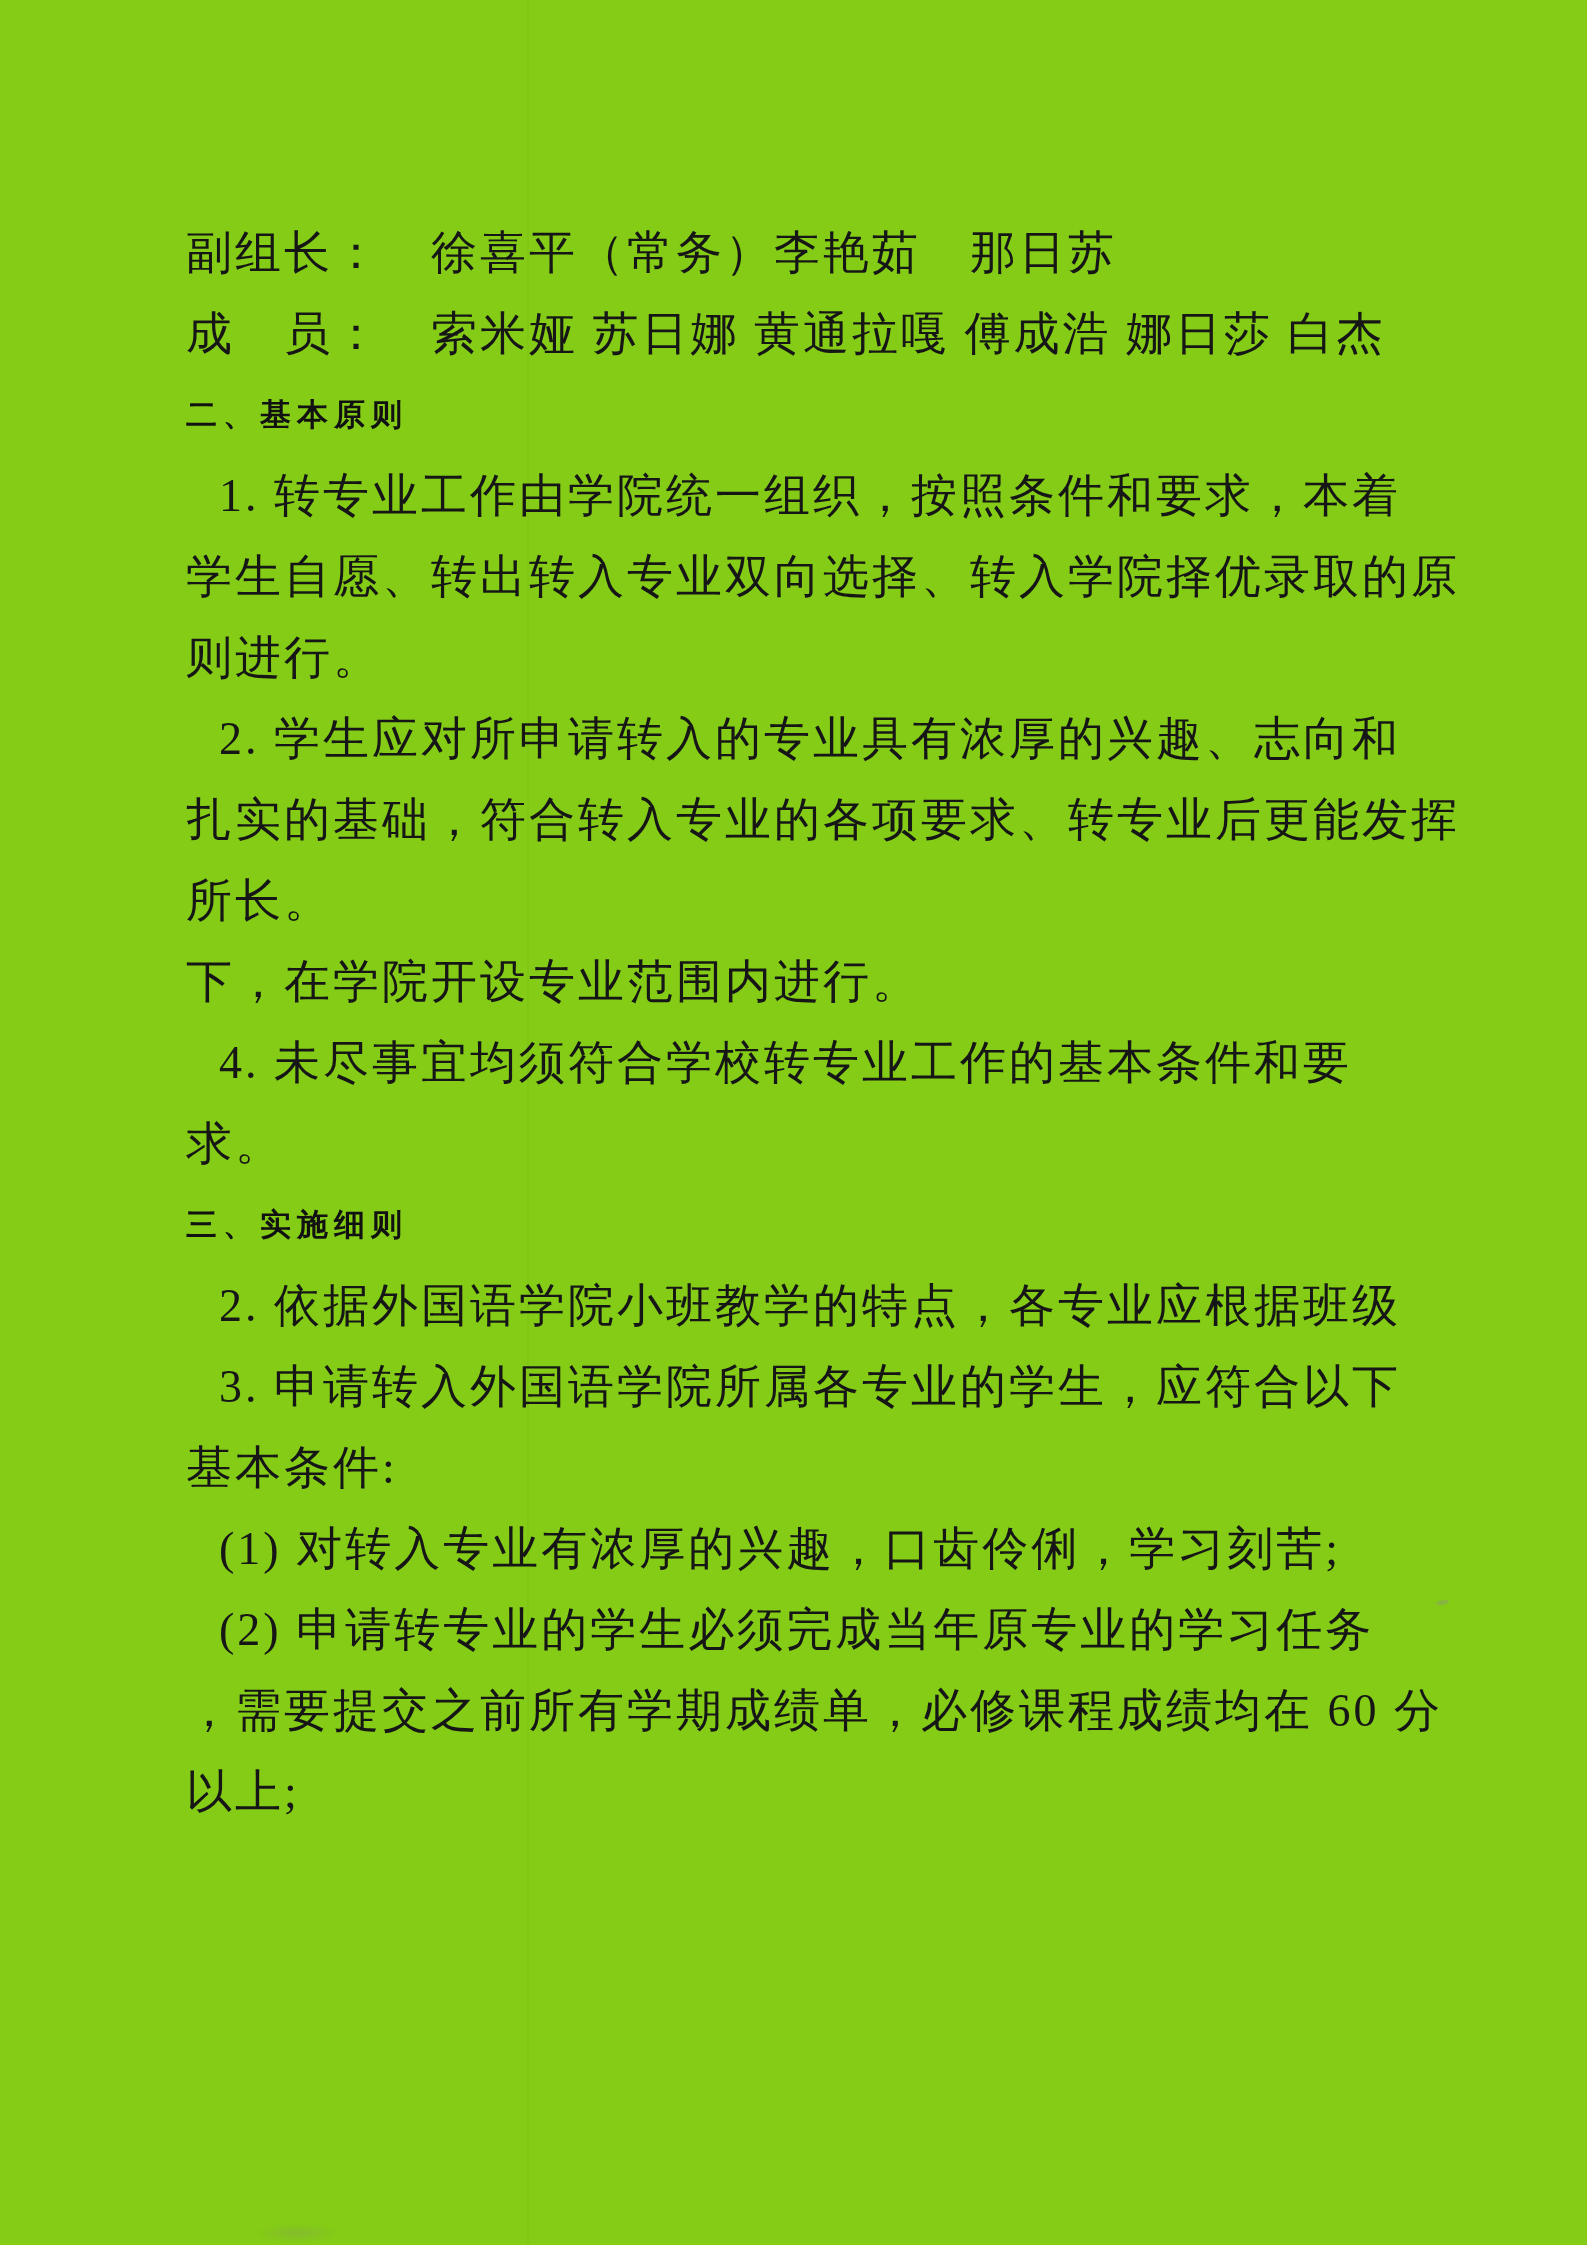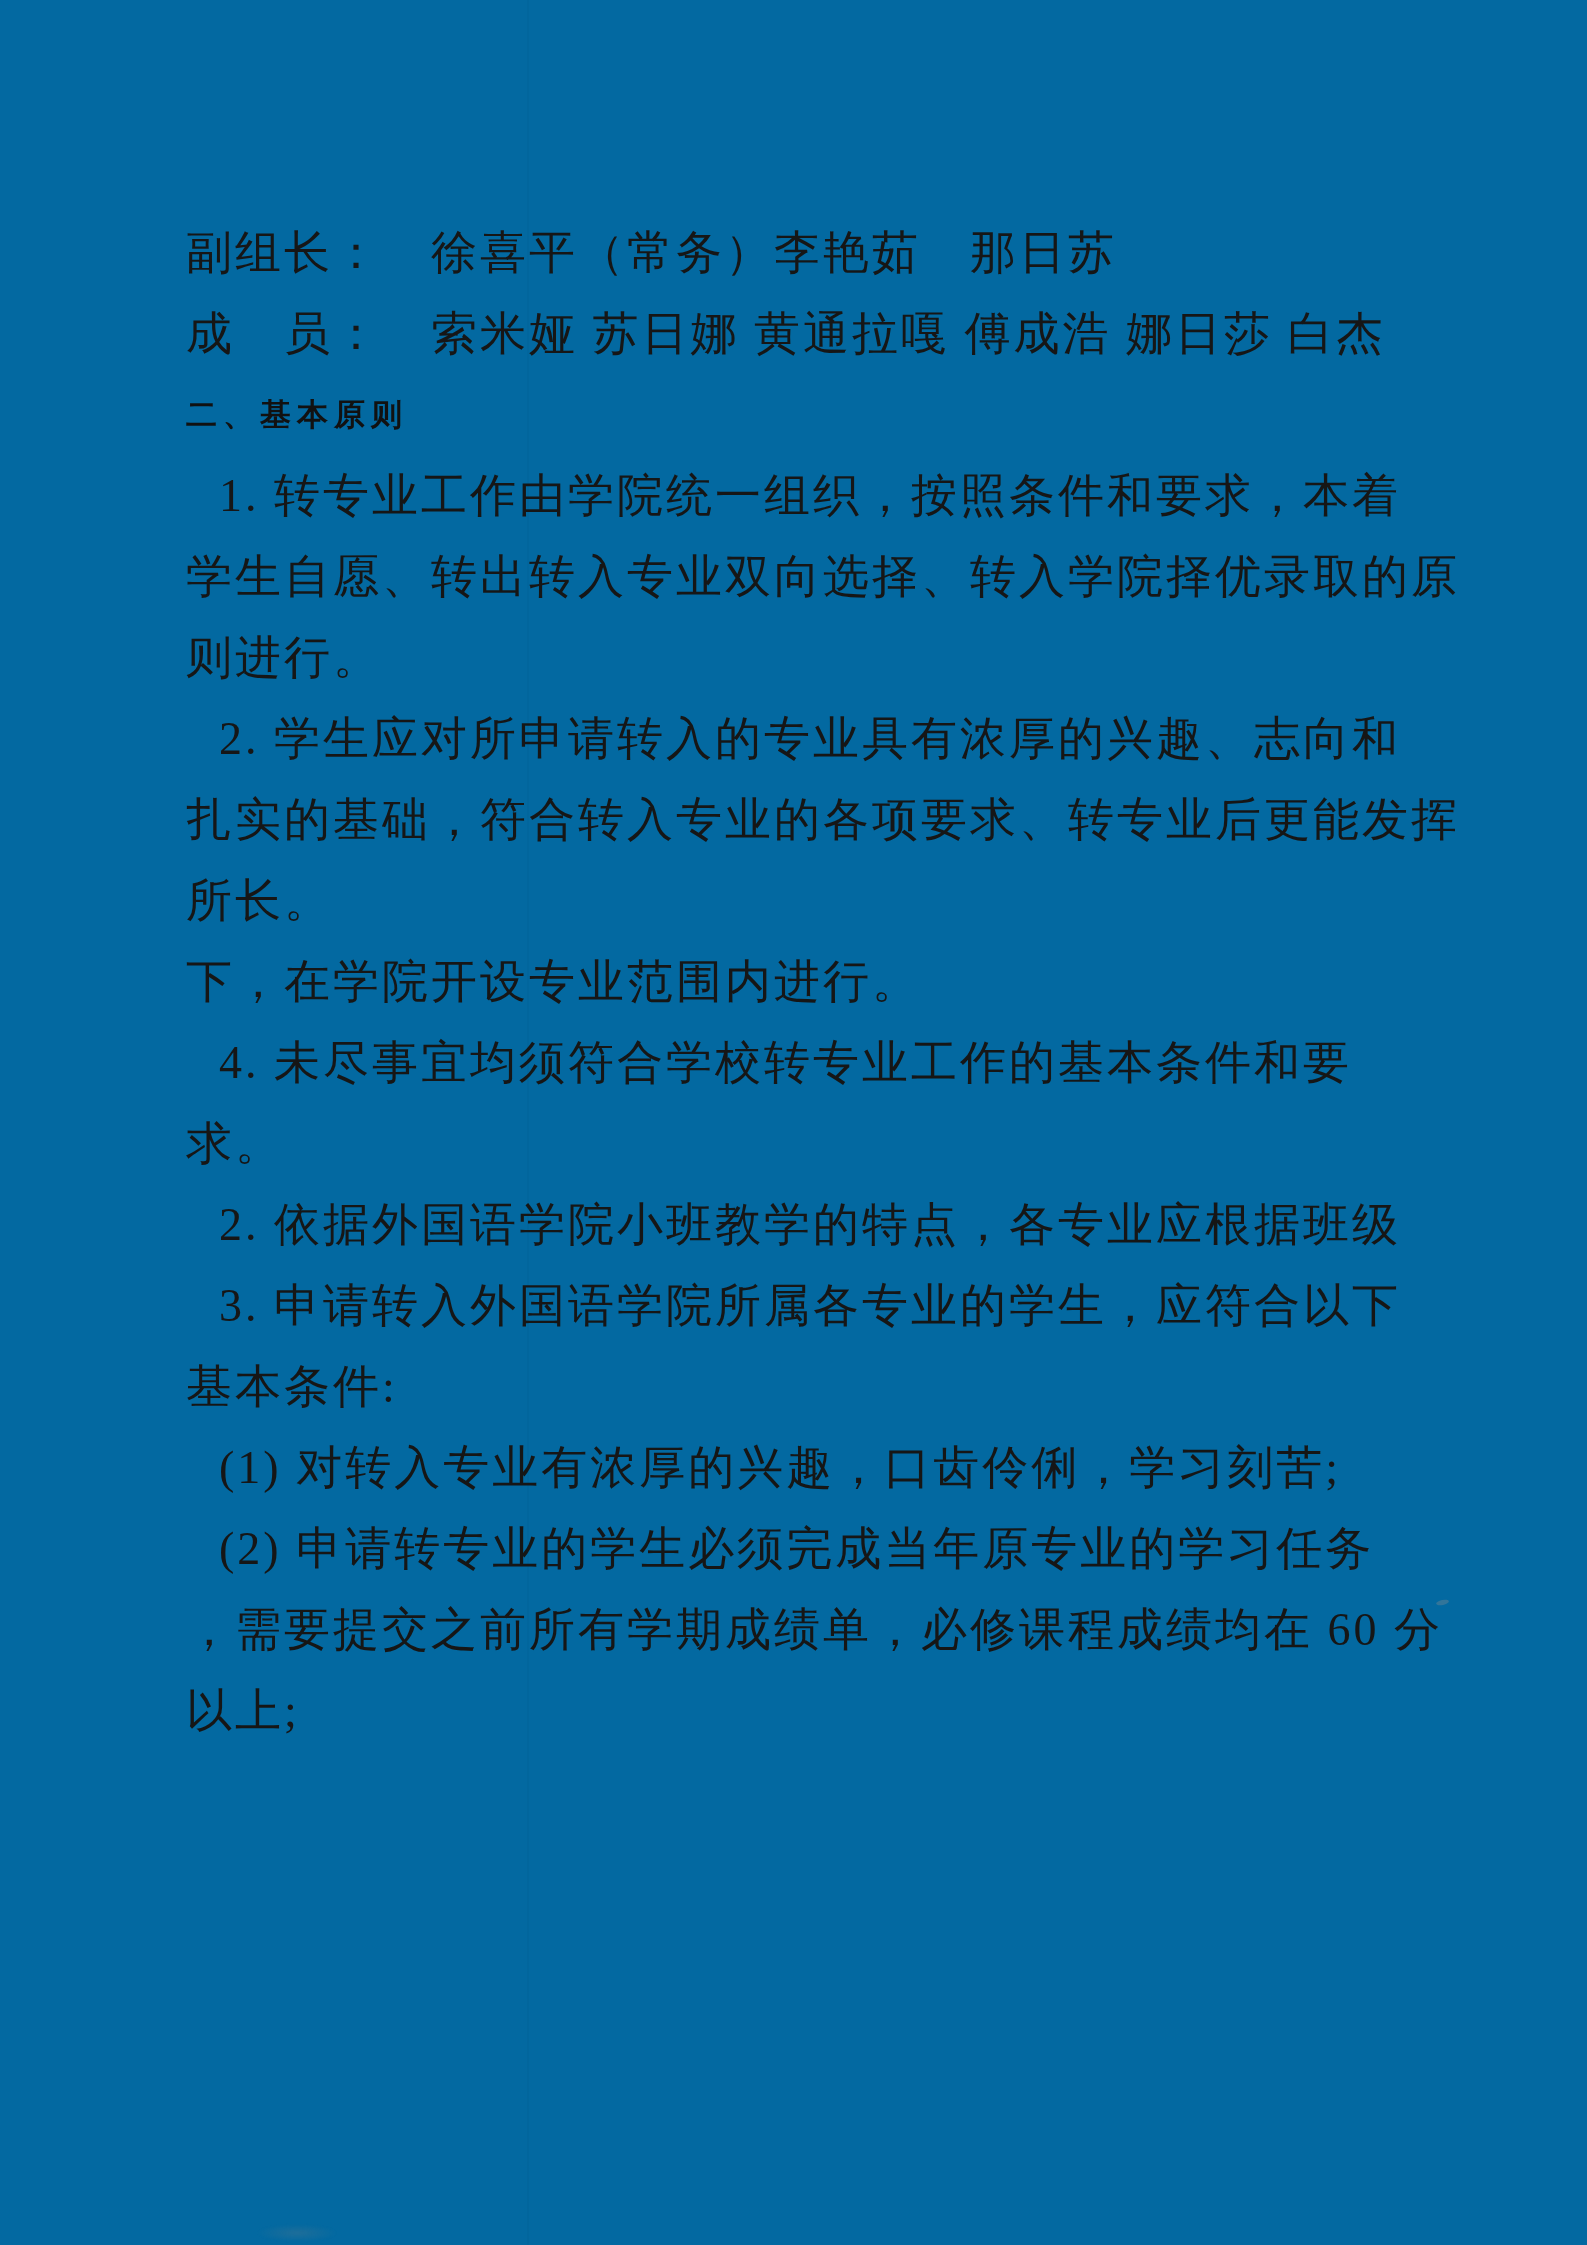--- a/index.html
+++ b/index.html
@@ -3,21 +3,21 @@
 <meta charset="utf-8">
 <style>
   * { margin: 0; padding: 0; box-sizing: border-box; }
   html, body { background: #e9e9e9; }
 
   .page {
     position: relative;
     width: 1587px;
     height: 2245px;
     margin: 0 auto;
-    background: #0369a1;
+    background: #84cc16;
     overflow: hidden;
     color: #1a1a1a;
     font-family: "Liberation Serif", "DejaVu Serif", serif;
   }
 
   
   .page::before {
     content: "";
     position: absolute;
     left: 527px; top: 0;
@@ -87,20 +87,21 @@
       <p class="line style-heading"><span class="line-text">二、基本原则</span></p>
       <p class="line style-indent"><span class="line-text">1. 转专业工作由学院统一组织，按照条件和要求，本着</span></p>
       <p class="line style-plain"><span class="line-text">学生自愿、转出转入专业双向选择、转入学院择优录取的原</span></p>
       <p class="line style-plain"><span class="line-text">则进行。</span></p>
       <p class="line style-indent"><span class="line-text">2. 学生应对所申请转入的专业具有浓厚的兴趣、志向和</span></p>
       <p class="line style-plain"><span class="line-text">扎实的基础，符合转入专业的各项要求、转专业后更能发挥</span></p>
       <p class="line style-plain"><span class="line-text">所长。</span></p>
       <p class="line style-plain"><span class="line-text">下，在学院开设专业范围内进行。</span></p>
       <p class="line style-indent"><span class="line-text">4. 未尽事宜均须符合学校转专业工作的基本条件和要</span></p>
       <p class="line style-plain"><span class="line-text">求。</span></p>
+      <p class="line style-heading"><span class="line-text">三、实施细则</span></p>
       <p class="line style-indent"><span class="line-text">2. 依据外国语学院小班教学的特点，各专业应根据班级</span></p>
       <p class="line style-indent"><span class="line-text">3. 申请转入外国语学院所属各专业的学生，应符合以下</span></p>
       <p class="line style-plain"><span class="line-text">基本条件:</span></p>
       <p class="line style-indent"><span class="line-text">(1) 对转入专业有浓厚的兴趣，口齿伶俐，学习刻苦;</span></p>
       <p class="line style-indent"><span class="line-text">(2) 申请转专业的学生必须完成当年原专业的学习任务</span></p>
       <p class="line style-plain"><span class="line-text">，需要提交之前所有学期成绩单，必修课程成绩均在 60 分</span></p>
       <p class="line style-plain"><span class="line-text">以上;</span></p>
     </div>
 
   <div class="scan-speck"></div>

